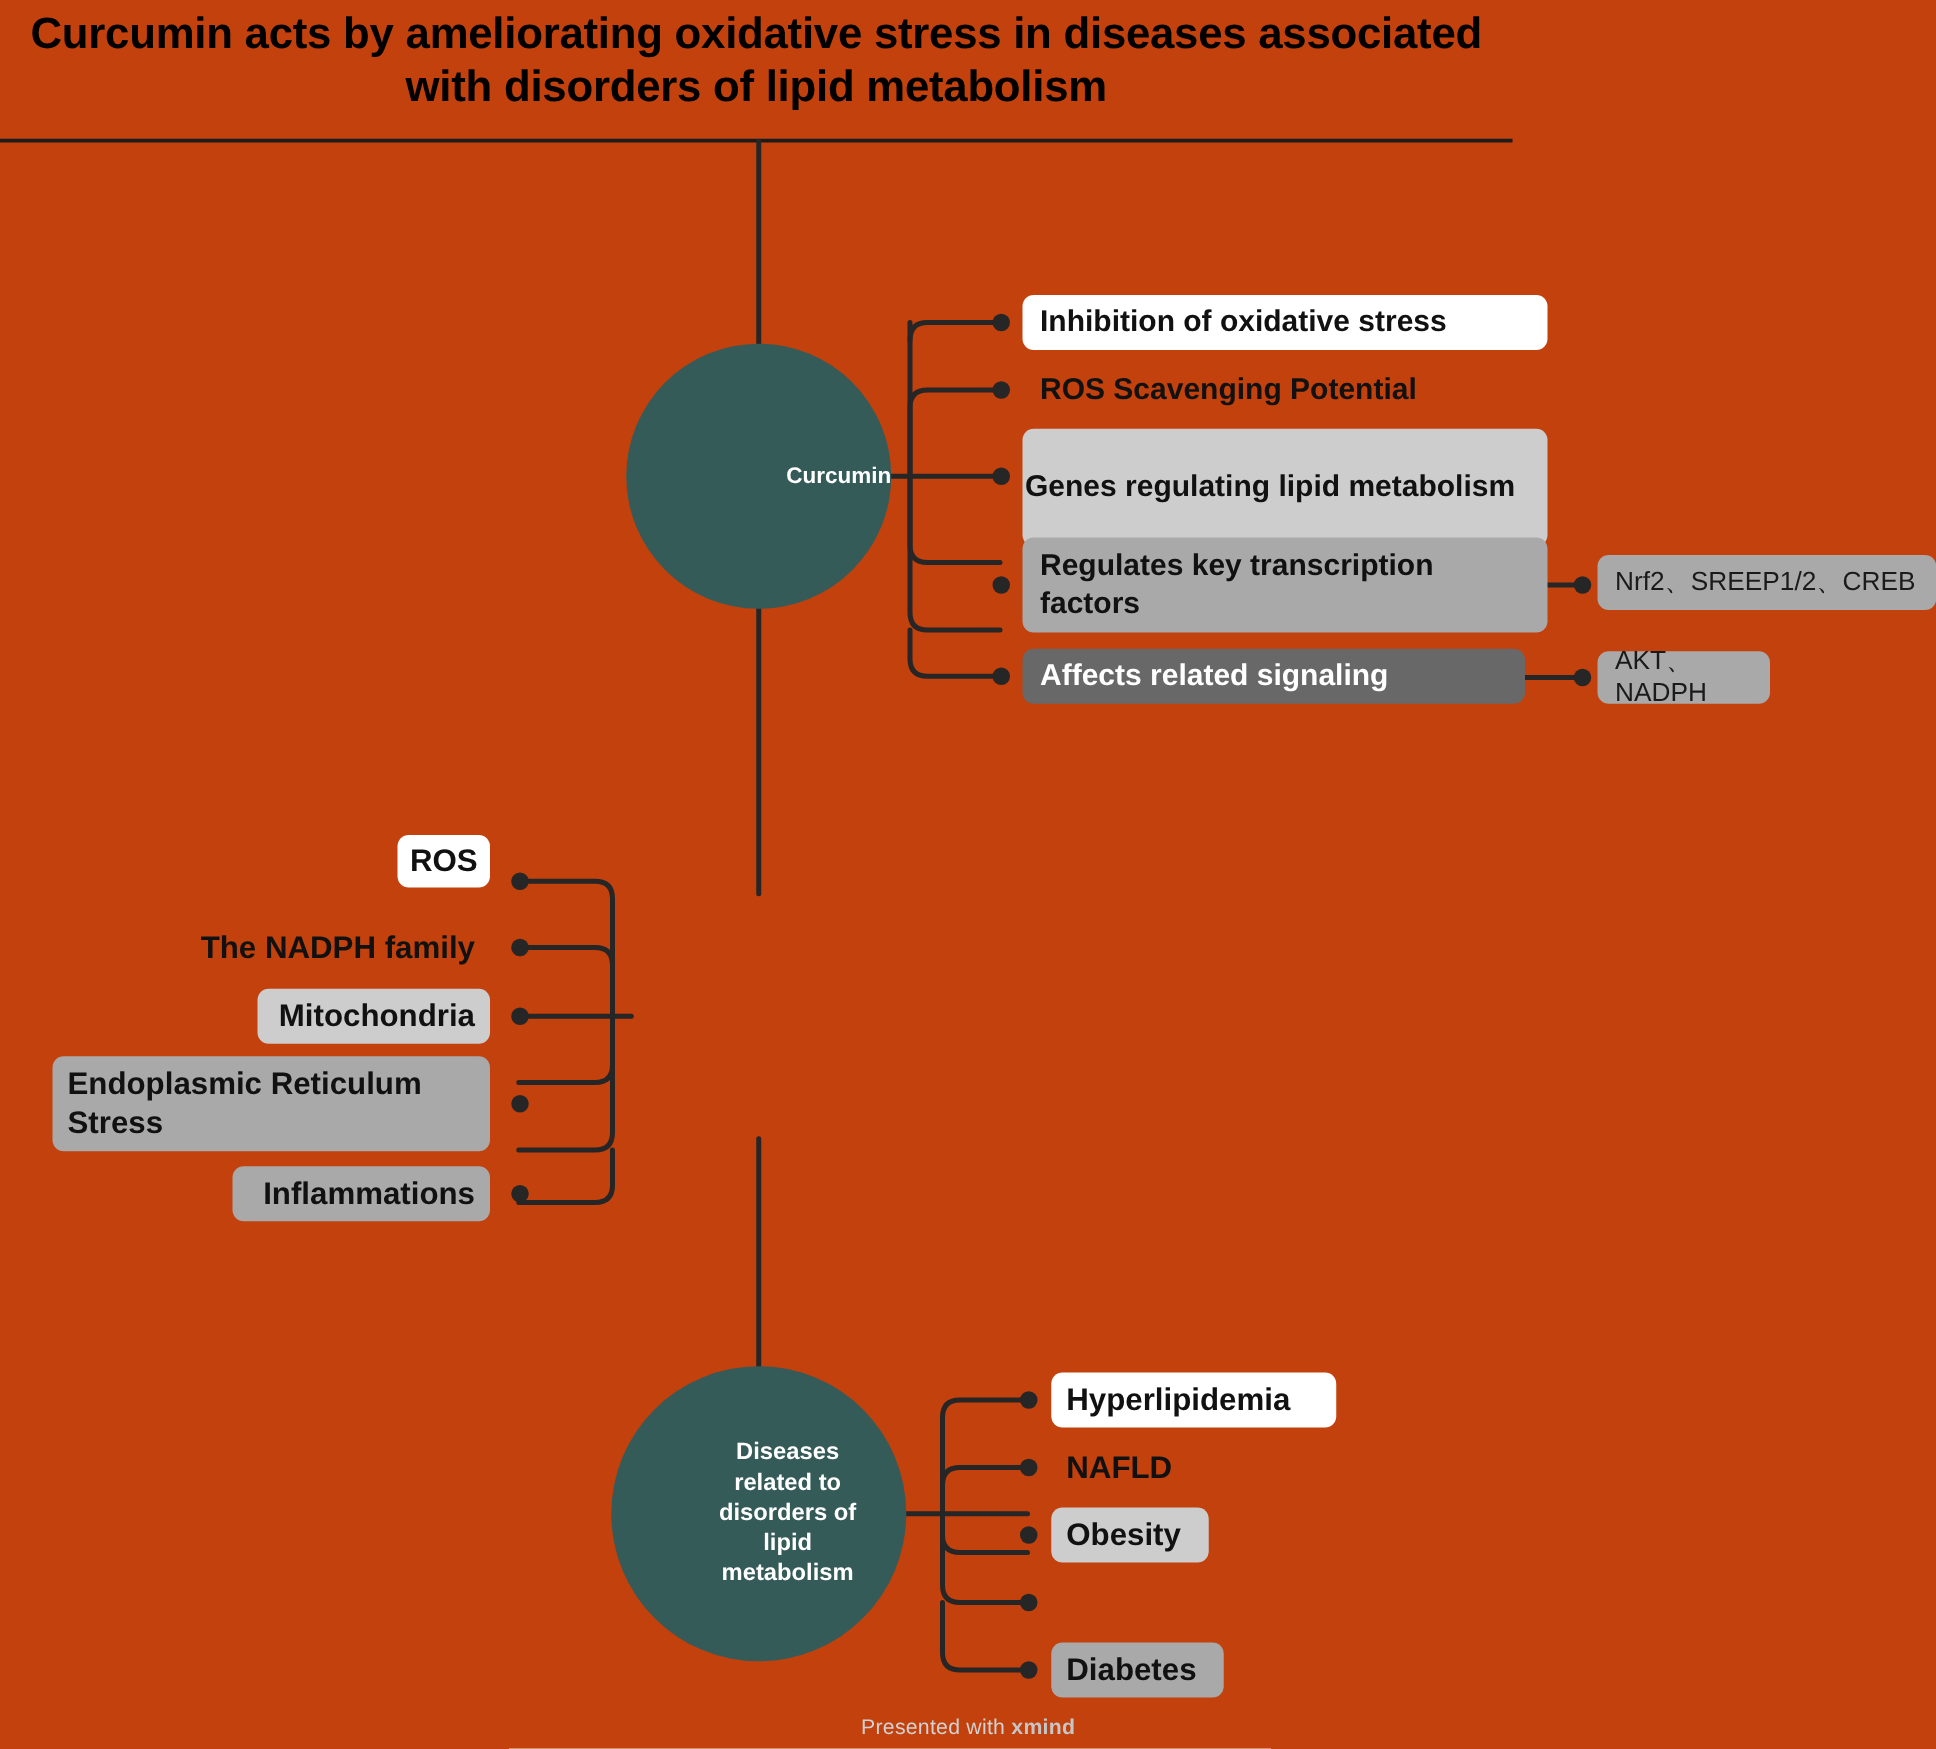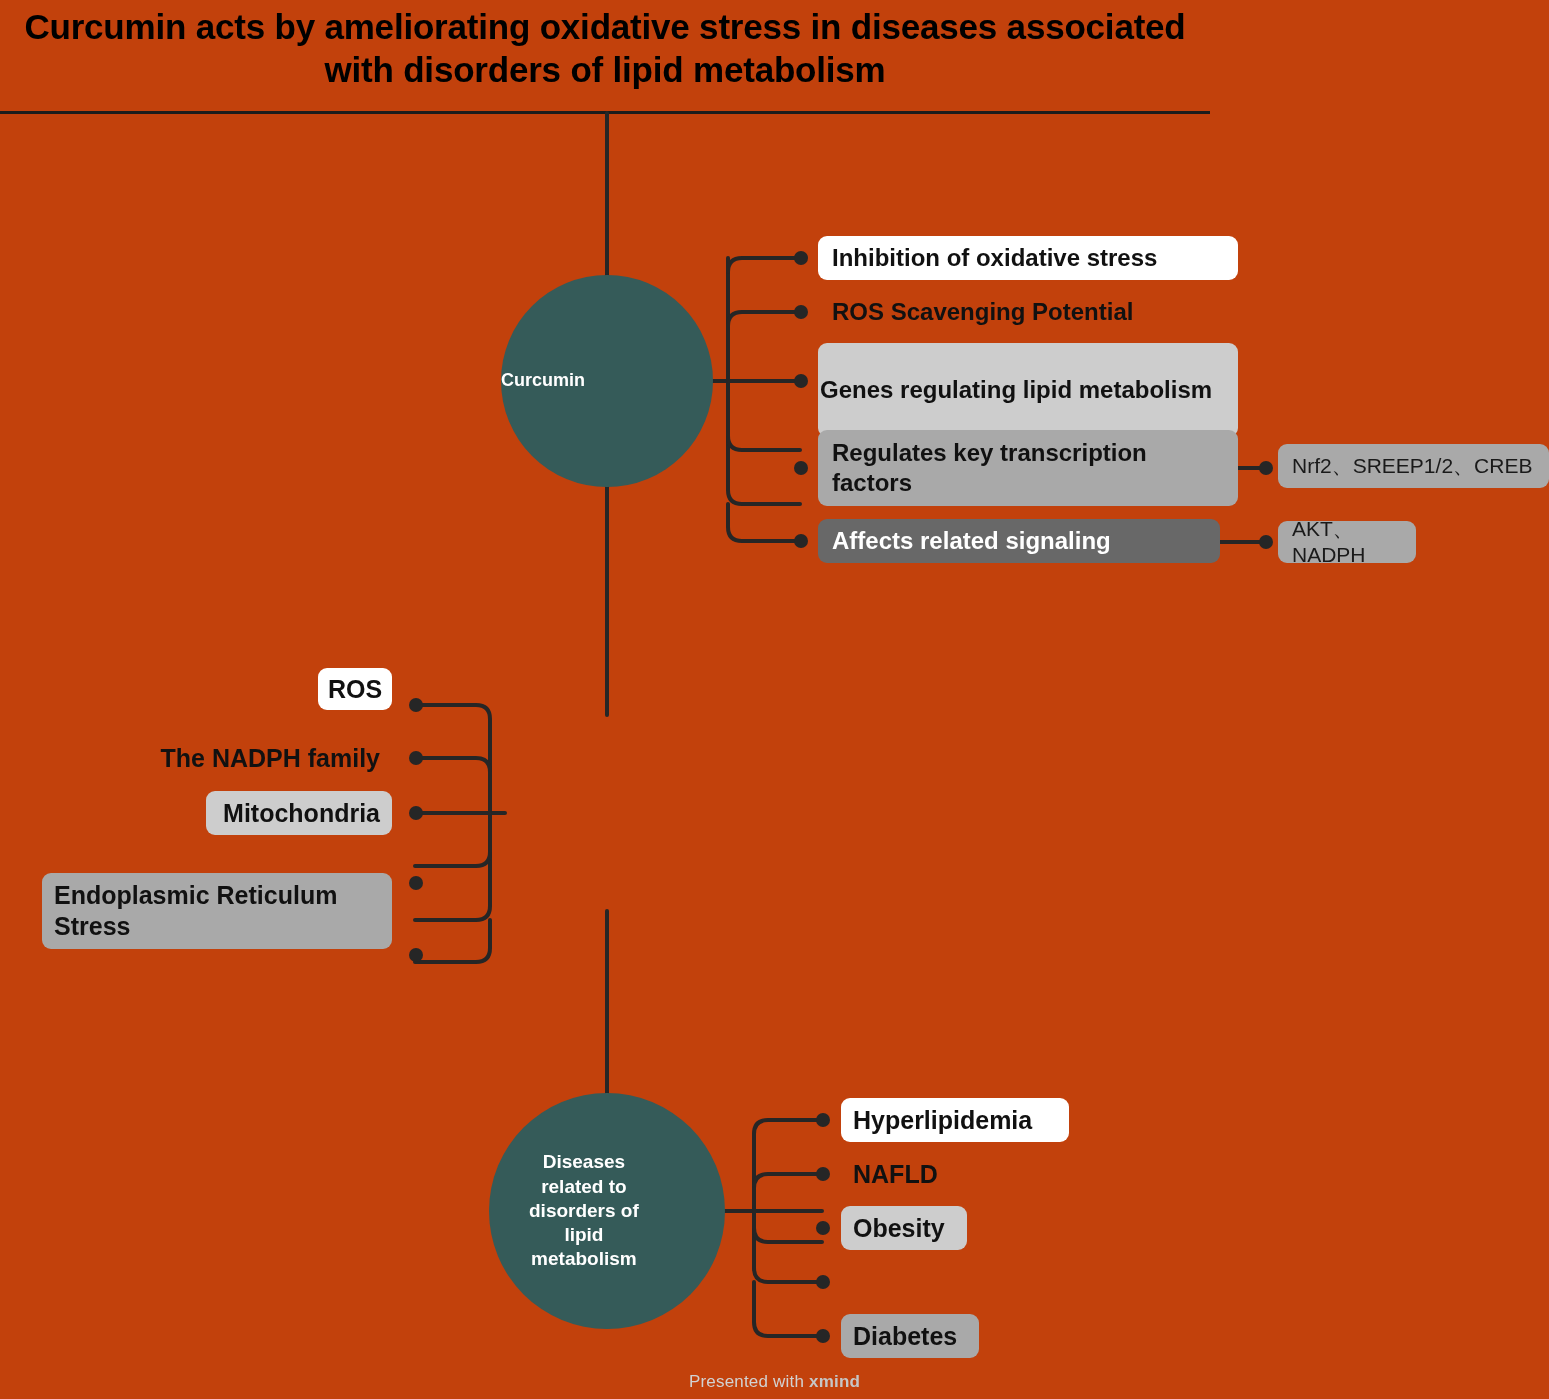--- a/index.html
+++ b/index.html
@@ -49,21 +49,21 @@
   }
 
   
   .circle-node {
     position: absolute;
     border-radius: 50%;
     background: #355b59;
     color: #ffffff;
     display: flex;
     align-items: center;
-    justify-content: flex-start;
+    justify-content: flex-end;
     text-align: center;
     font-weight: bold;
     line-height: 1.28;
     box-sizing: border-box;
   }
   #node-curcumin {
     left: 501px; top: 275px;
     width: 212px; height: 212px;
     font-size: 18px;
   }
@@ -105,21 +105,21 @@
   #chip-ros-scav     { left: 818px; top: 290px; width: 420px; height: 44px; padding: 0 14px; font-size: 24px; }
   #chip-genes        { left: 818px; top: 343px; width: 420px; height: 94px; padding: 0 2px; font-size: 24px; }
   #chip-transcription{ left: 818px; top: 430px; width: 420px; height: 76px; padding: 0 14px; font-size: 24px; }
   #chip-signaling    { left: 818px; top: 519px; width: 402px; height: 44px; padding: 0 14px; font-size: 24px; }
 
   
   #chip-nrf2 { left: 1278px; top: 444px; width: 271px; height: 44px; padding: 0 14px; font-size: 21px; }
   #chip-akt  { left: 1278px; top: 521px; width: 138px; height: 42px; padding: 0 14px; font-size: 21px; }
 
   
-  .chip.left { justify-content: flex-start; margin-top: 28px; }
+  .chip.left { justify-content: flex-start; }
   #chip-rosx    { right: 1157px; top: 668px; width: 74px;  height: 42px; padding: 0 12px; font-size: 25px; justify-content: center; }
   #chip-nadph   { right: 1157px; top: 737px; width: 254px; height: 42px; padding: 0 12px; font-size: 25px; justify-content: flex-end; }
   #chip-mito    { right: 1157px; top: 791px; width: 186px; height: 44px; padding: 0 12px; font-size: 25px; justify-content: flex-end; }
   #chip-er      { right: 1157px; top: 845px; width: 350px; height: 76px; padding: 0 12px; font-size: 25px; }
   #chip-inflam  { right: 1157px; top: 933px; width: 206px; height: 44px; padding: 0 12px; font-size: 25px; justify-content: flex-end; }
 
   
   #chip-hyperlip   { left: 841px; top: 1098px; width: 228px; height: 44px; padding: 0 12px; font-size: 25px; }
   #chip-nafld      { left: 841px; top: 1152px; width: 228px; height: 44px; padding: 0 12px; font-size: 25px; }
   #chip-obesity    { left: 841px; top: 1206px; width: 126px; height: 44px; padding: 0 12px; font-size: 25px; }
@@ -250,20 +250,23 @@
   </div>
   <div id="chip-nadph" class="chip lvl1">
     <span>The NADPH family</span>
   </div>
   <div id="chip-mito" class="chip lvl2" style="background: rgb(205, 205, 205);">
     <span>Mitochondria</span>
   </div>
   <div id="chip-er" class="chip left lvl3" style="background: rgb(169, 169, 169);">
     <span>Endoplasmic Reticulum Stress</span>
   </div>
+  <div id="chip-inflam" class="chip lvl3" style="background: rgb(169, 169, 169);">
+    <span>Inflammations</span>
+  </div>
 
   <div id="chip-hyperlip" class="chip right lvl0" style="background: rgb(255, 255, 255);">
     <span>Hyperlipidemia</span>
   </div>
   <div id="chip-nafld" class="chip right lvl1">
     <span>NAFLD</span>
   </div>
   <div id="chip-obesity" class="chip right lvl2" style="background: rgb(205, 205, 205);">
     <span>Obesity</span>
   </div>

